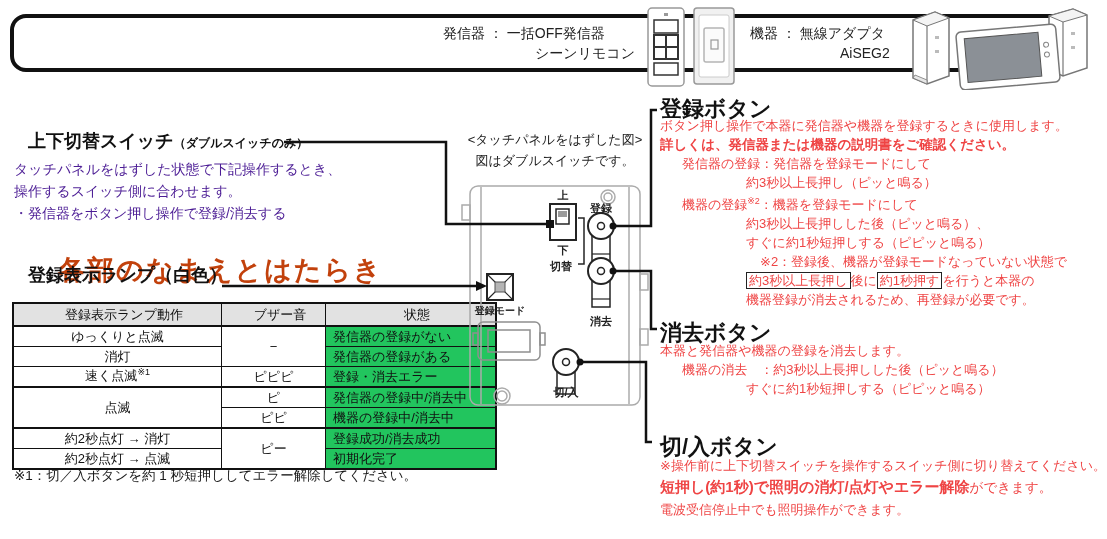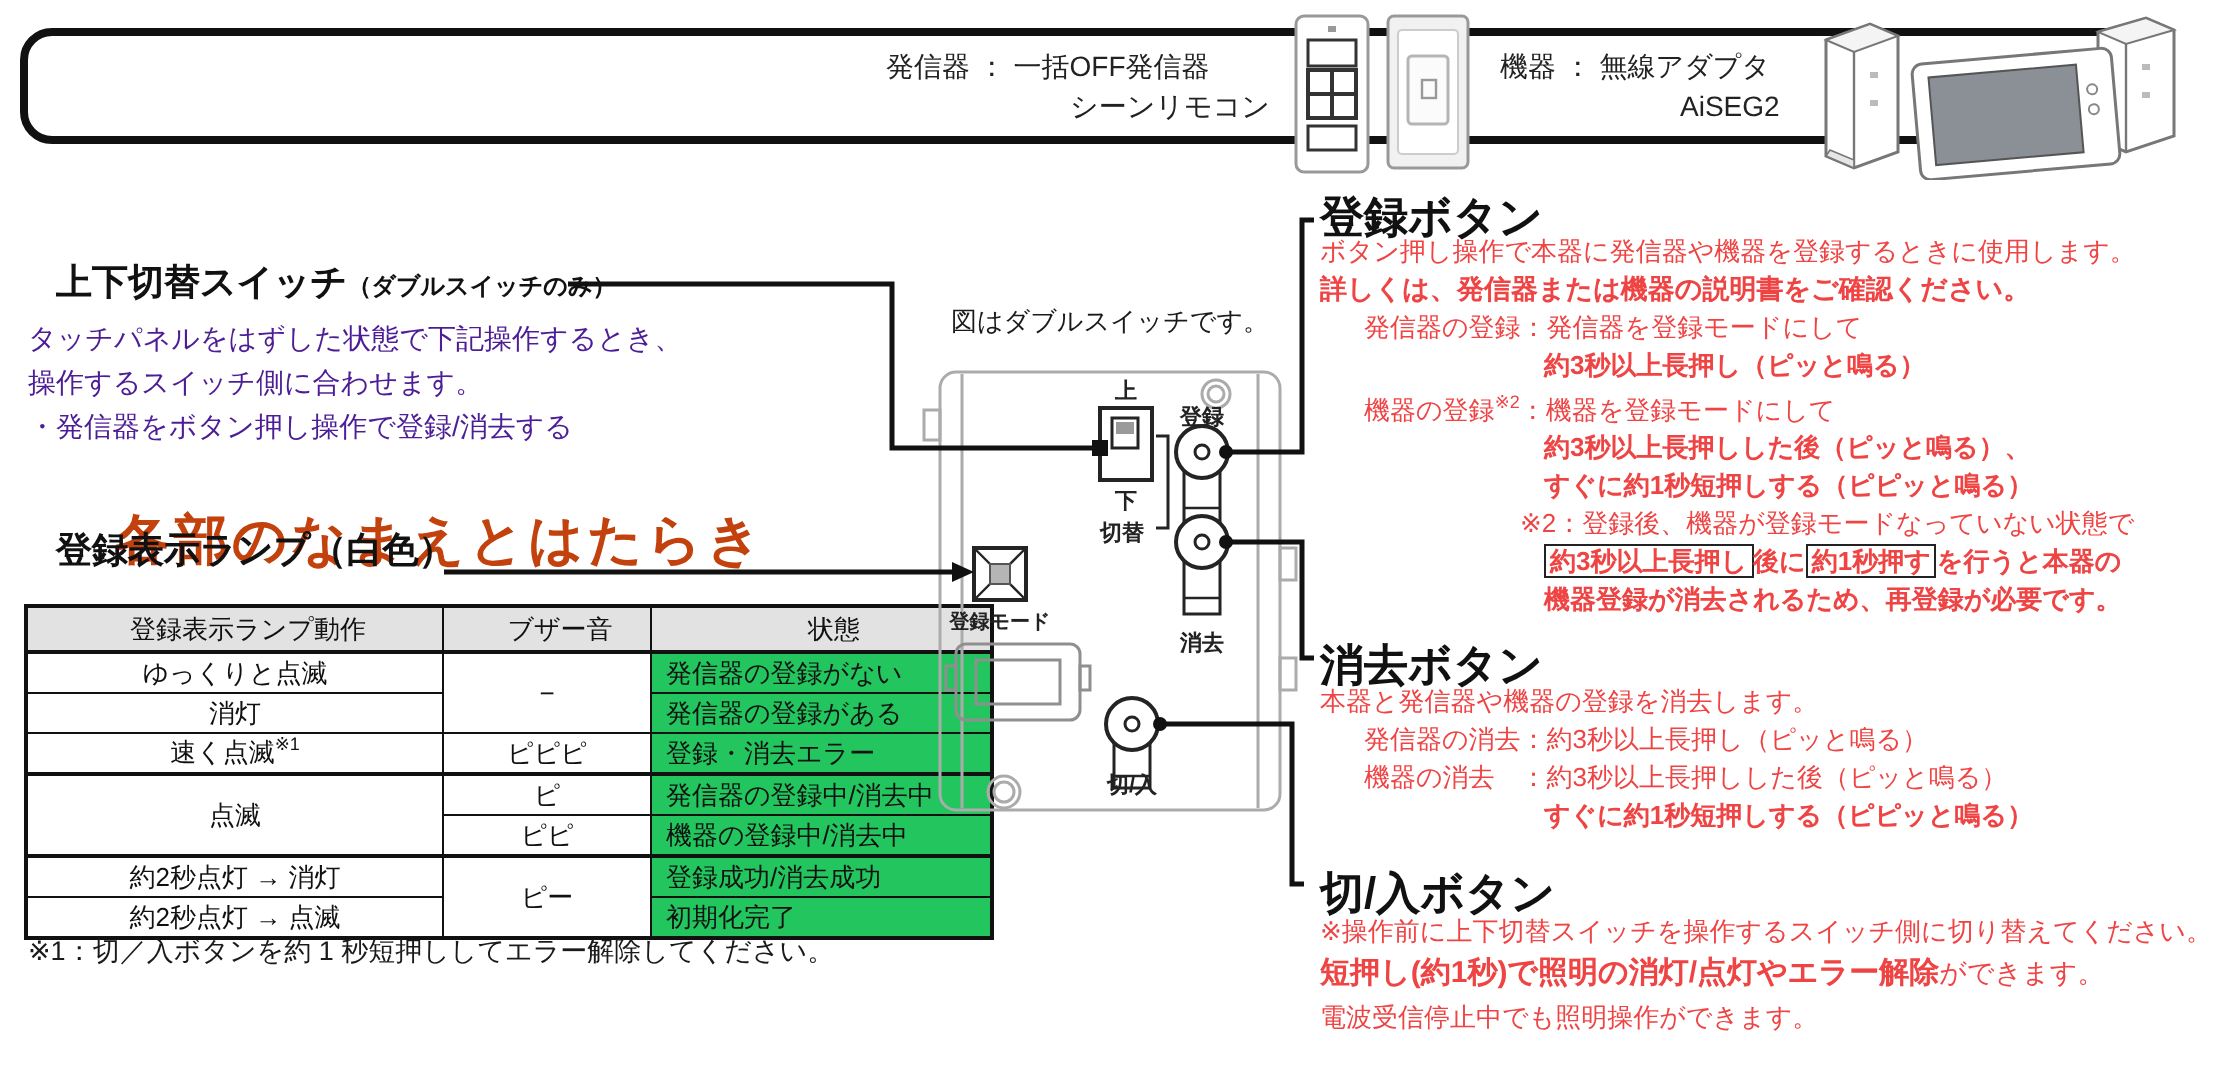--- a/index.html
+++ b/index.html
@@ -27,21 +27,21 @@
   table.lamp th{border-bottom-width:2px;}
   .c1{width:188px;} .c2{width:84px;} .c3{width:150px;}
   .foot{position:absolute;font-size:13.5px;white-space:nowrap;color:#1a1a1a;}
   
   .caption{position:absolute;left:448px;width:214px;text-align:center;font-size:13px;
            white-space:nowrap;color:#1a1a1a;}
   
   .sec-h{position:absolute;font-size:22px;font-weight:bold;white-space:nowrap;color:#111;}
   .sec-body{position:absolute;left:660px;font-size:13px;line-height:19px;color:#ef4444;}
   .sec-body div{white-space:nowrap;}
-  .ind22{margin-left:22px;} .ind100{margin-left:100px;} .ind130{margin-left:112px;font-weight:bold;}
+  .ind22{margin-left:22px;} .ind100{margin-left:100px;} .ind130{margin-left:86px;}
   .bld{font-weight:bold;font-size:13.5px;}
   .b15{font-weight:bold;font-size:15px;}
   .r13{font-size:13.5px;}
   sup{font-size:9px;}
   .boxed{border:1px solid #222;padding:0 2px;}
   svg{position:absolute;}
   .svg-label{font-family:"Liberation Sans","DejaVu Sans",sans-serif;font-weight:bold;fill:#222;}
 </style>
 </head>
 <body>
@@ -151,20 +151,21 @@
     </tr>
     <tr>
       <td>約2秒点灯 → 点滅</td>
       <td class="shade">初期化完了</td>
     </tr>
   </tbody>
     </table>
 
   <div class="foot" style="left:14px;top:467px;">※1：切／入ボタンを約 1 秒短押ししてエラー解除してください。</div>
 
+  <div class="caption" style="top:131px;">&lt;タッチパネルをはずした図&gt;</div>
   <div class="caption" style="top:152px;">図はダブルスイッチです。</div>
 
   <svg style="left:450px;top:178px;" width="205" height="235" viewBox="0 0 205 235">
 
     <g stroke="#ababab" fill="none" stroke-width="1.5">
       <rect x="20" y="8" width="170" height="219" rx="8"></rect>
       <line x1="31" y1="9" x2="31" y2="226"></line>
       <line x1="179" y1="9" x2="179" y2="226"></line>
       <circle cx="158" cy="19" r="7"></circle>
       <circle cx="158" cy="19" r="4"></circle>
@@ -250,21 +251,20 @@
     <div class="ind130">約3秒以上長押しした後（ピッと鳴る）、</div>
     <div class="ind130">すぐに約1秒短押しする（ピピッと鳴る）</div>
     <div class="ind100">※2：登録後、機器が登録モードなっていない状態で</div>
     <div class="ind130"><span class="boxed">約3秒以上長押し</span><span>後に</span><span class="boxed">約1秒押す</span><span>を行うと本器の</span></div>
     <div class="ind130">機器登録が消去されるため、再登録が必要です。</div>
   </div>
 
   <div class="sec-h" style="left:660px;top:318px;">消去ボタン</div>
   <div class="sec-body" style="top:341px;">
     <div>本器と発信器や機器の登録を消去します。</div>
-    <div class="ind22">発信器の消去：約3秒以上長押し（ピッと鳴る）</div>
     <div class="ind22">機器の消去　：約3秒以上長押しした後（ピッと鳴る）</div>
     <div class="ind130">すぐに約1秒短押しする（ピピッと鳴る）</div>
   </div>
 
   <div class="sec-h" style="left:660px;top:432px;">切/入ボタン</div>
   <div class="sec-body" style="top:456px;">
     <div>※操作前に上下切替スイッチを操作するスイッチ側に切り替えてください。</div>
     <div style="line-height:23px;"><span class="b15">短押し(約1秒)で照明の消灯/点灯やエラー解除</span><span class="r13">ができます。</span></div>
     <div style="line-height:21px;">電波受信停止中でも照明操作ができます。</div>
   </div>

